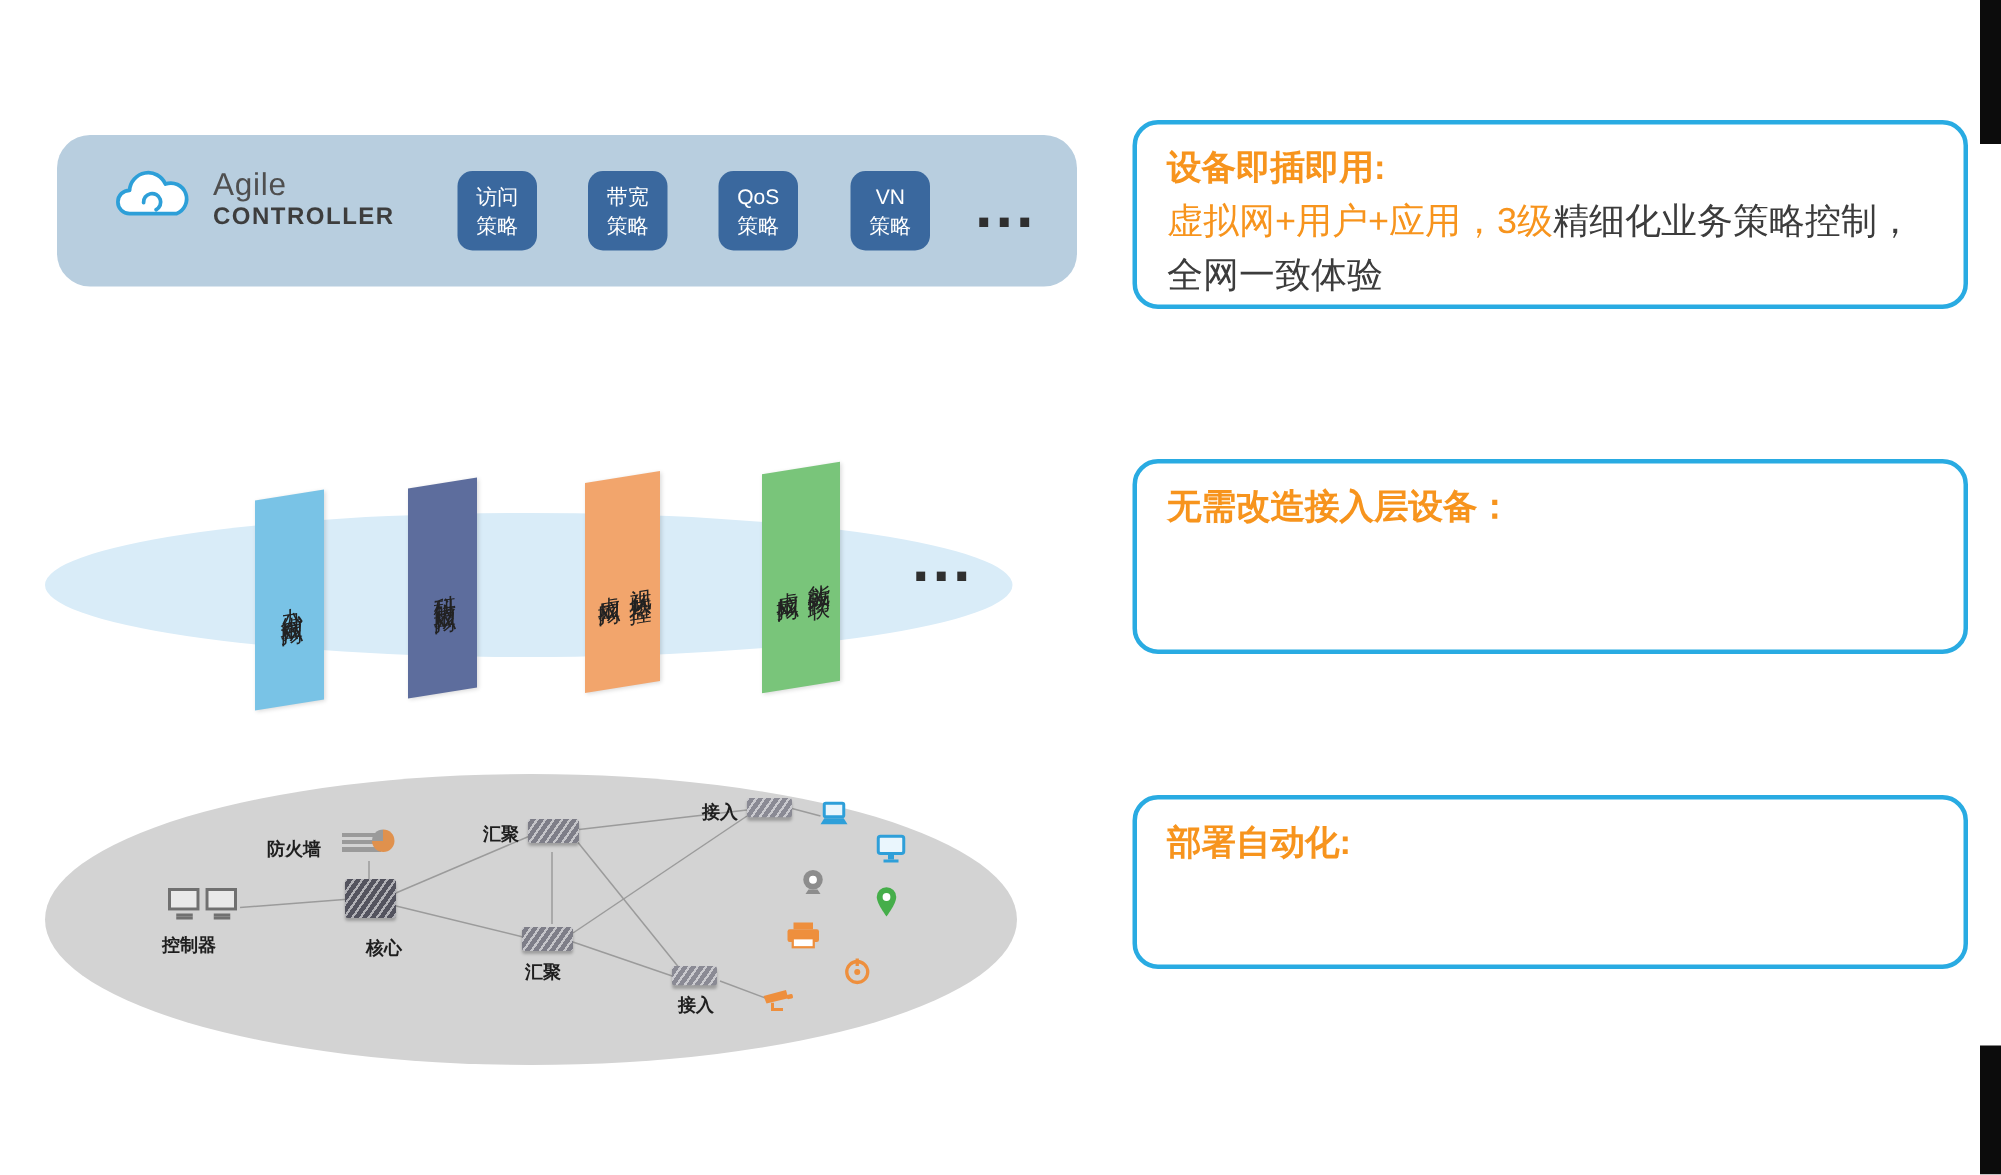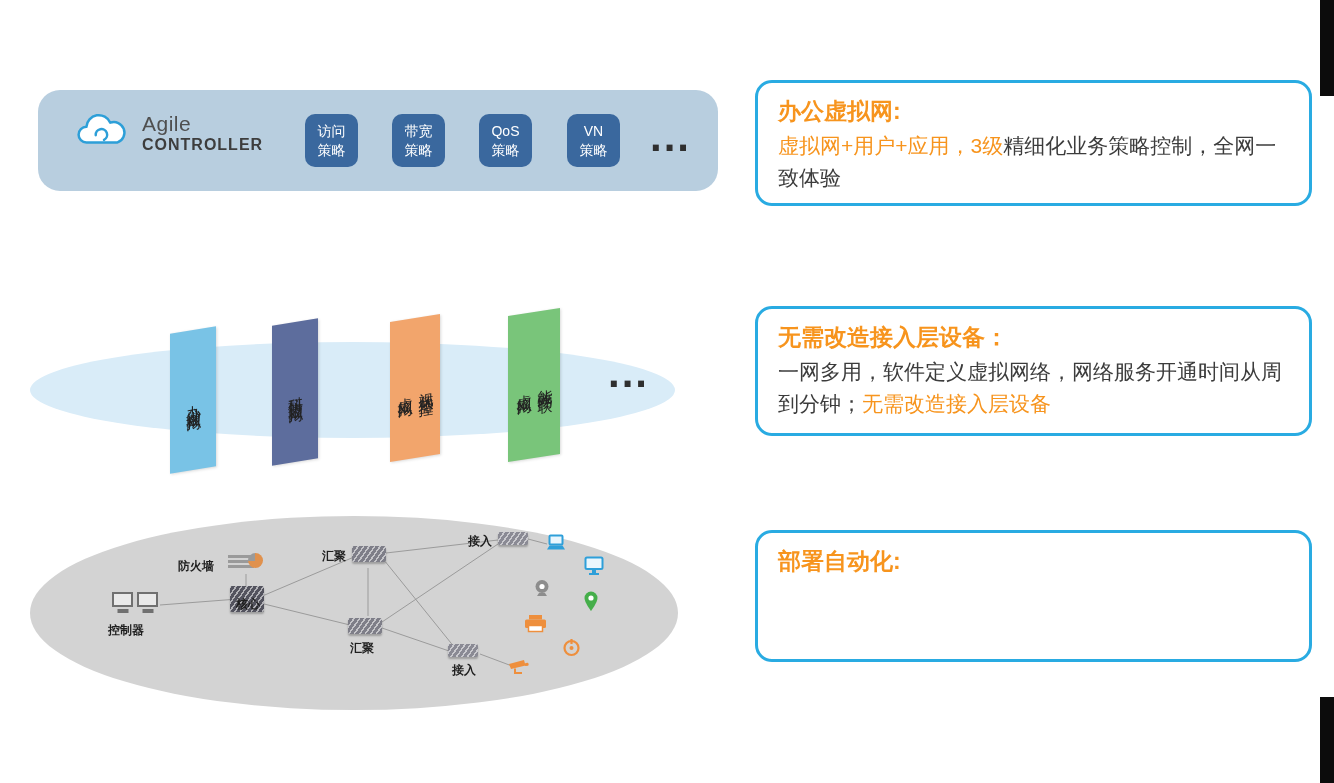--- a/index.html
+++ b/index.html
@@ -46,21 +46,21 @@
   .fw-icon { position:absolute; width:26px; height:15px;
     background:repeating-linear-gradient(180deg, #9a9a9a 0 3px, rgba(0,0,0,0) 3px 5px); }
   .fw-icon::after { content:""; position:absolute; right:-9px; top:-2px; width:15px; height:15px;
     border-radius:50%; background:conic-gradient(#e0914d 0 270deg, #9a9a9a 270deg 360deg); }
   .dev { position:absolute; line-height:0; }
 
   
   .callout { position:absolute; left:755px; width:557px; border:3px solid #29abe2;
     border-radius:17px; padding:13px 20px; background:#fff; }
   .callout-title { font-size:23px; font-weight:bold; color:#f7941d; margin-bottom:3px; }
-  .callout-body { font-size:21px; color:#3c3c3c; line-height:1.5; }
+  .callout-body { font-size:24px; color:#3c3c3c; line-height:1.5; }
   .seg-em { color:#f7941d; }
 
   
   .edge-bar { position:absolute; right:0; width:14px; background:#0c0c0c; }
   .edge-top { top:0; height:96px; }
   .edge-bottom { top:697px; height:86px; }
 </style>
 </head>
 <body>
 
@@ -138,21 +138,21 @@
   <div class="ctrl-icon" style="left:112px;top:592px">
     <span class="mon"></span>
     <span class="mon"></span>
   </div>
   <div class="nlabel" style="left:108px;top:622px;width:56px;text-align:left">控制器</div>
 
   <div class="nlabel" style="left:178px;top:558px">防火墙</div>
   <div class="fw-icon" style="left:228px;top:555px"></div>
 
   <div class="sw core" style="left:230px;top:586px"></div>
-  <div class="nlabel" style="left:228px;top:596px;width:40px;text-align:center">核心</div>
+  <div class="nlabel" style="left:228px;top:624px;width:40px;text-align:right">核心</div>
 
   <div class="nlabel" style="left:322px;top:548px">汇聚</div>
   <div class="sw agg" style="left:352px;top:546px"></div>
 
   <div class="sw agg" style="left:348px;top:618px"></div>
   <div class="nlabel" style="left:350px;top:640px">汇聚</div>
 
   <div class="nlabel" style="left:468px;top:533px">接入</div>
   <div class="sw acc" style="left:498px;top:532px"></div>
 
@@ -201,33 +201,30 @@
   </span>
   <span class="dev" style="left:508px;top:658px">
     <svg width="24" height="17" viewBox="0 0 24 17">
       <path d="M1 6 L16 2 L17.5 7.5 L3 11 Z" fill="#ee8f3d"></path>
       <rect x="16.5" y="5" width="4" height="3" rx="1" fill="#ee8f3d" transform="rotate(-12 18 6)"></rect>
       <path d="M7 10.5 L7 15 L14 15" stroke="#ee8f3d" stroke-width="2" fill="none"></path>
     </svg>
   </span>
 
   <div class="callout" style="top:80px;height:126px">
-    <div class="callout-title">办公虚拟网:</div>
+    <div class="callout-title">设备即插即用:</div>
     <div class="callout-body">
       <span class="seg-em">虚拟网+用户+应用，3级</span><span>精细化业务策略控制，全网一致体验</span>
     </div>
   </div>
 
   <div class="callout" style="top:306px;height:130px">
     <div class="callout-title">无需改造接入层设备：</div>
-    <div class="callout-body">
-      <span>一网多用，软件定义虚拟网络，网络服务开通时间从周到分钟；</span><span class="seg-em">无需改造接入层设备</span>
-    </div>
-  </div>
-
-  <div class="callout" style="top:530px;height:132px">
+  </div>
+
+  <div class="callout" style="top:530px;height:116px">
     <div class="callout-title">部署自动化:</div>
   </div>
 
   <div class="edge-bar edge-top"></div>
   <div class="edge-bar edge-bottom"></div>
 
 </div>
 
 </body></html>

